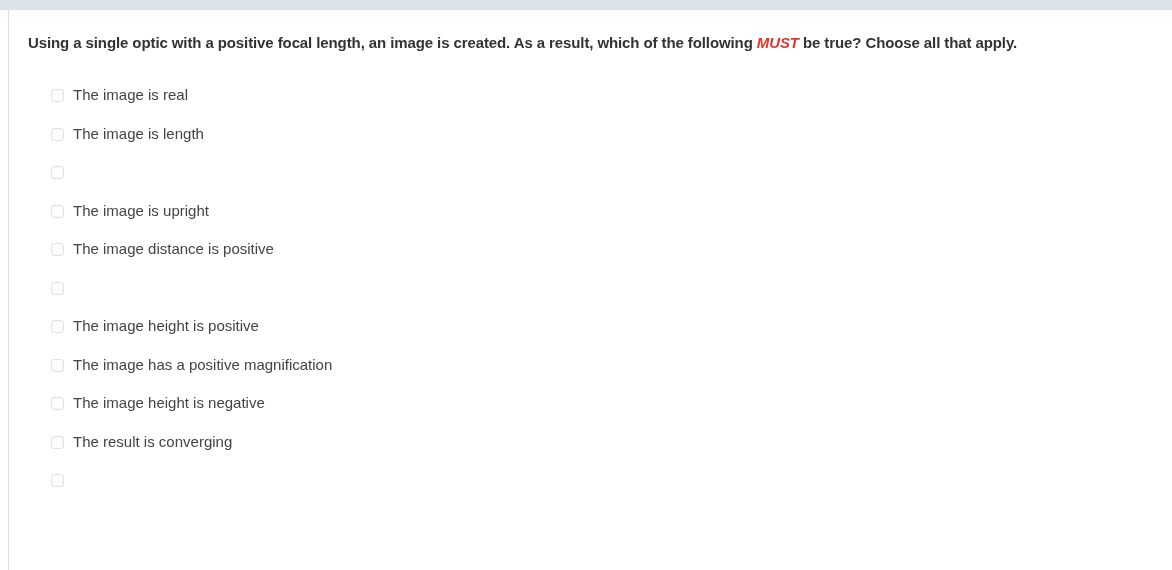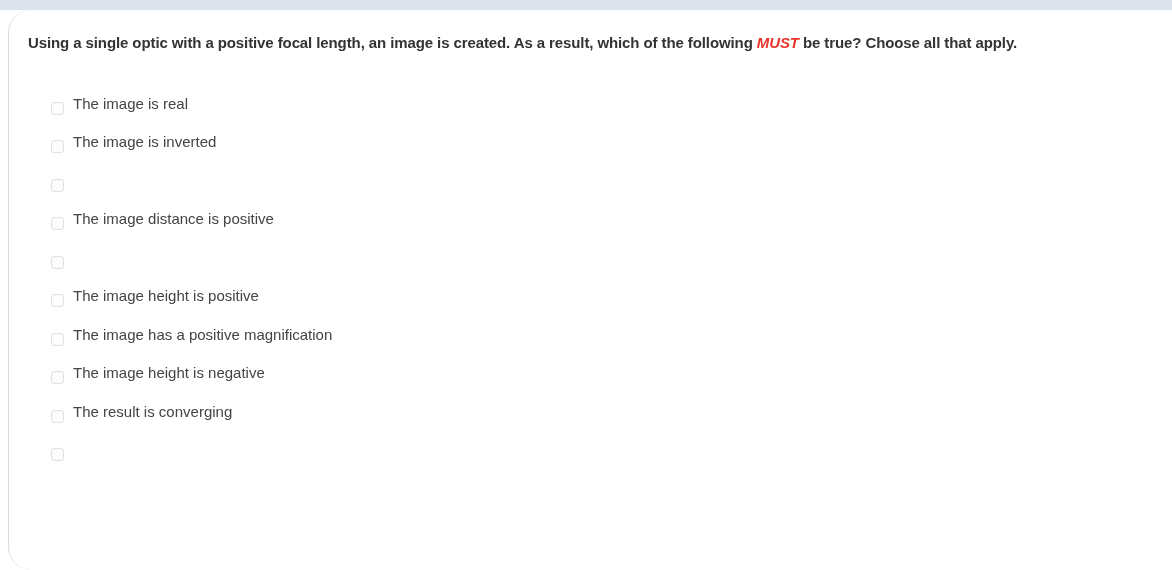--- a/index.html
+++ b/index.html
@@ -29,21 +29,20 @@
   }
   .content-panel {
     position: absolute;
     left: 8px;
     top: 10px;
     width: 1164px;
     height: 560px;
     background: #ffffff;
     border-left: 1px solid #dcdcdc;
     box-sizing: border-box;
-    border-radius: 23px;
   }
   .question {
     position: absolute;
     left: 19px;
     top: 20px;
     width: 1125px;
     font-size: 15px;
     font-weight: bold;
     color: #333333;
     line-height: 25px;
@@ -57,21 +56,21 @@
   .options {
     position: absolute;
     left: 0;
     top: 74px;
     width: 1164px;
   }
   .option-row {
     position: relative;
     height: 38.5px;
     display: flex;
-    align-items: center;
+    align-items: flex-start;
   }
   .checkbox {
     position: relative;
     top: 5px;
     margin-left: 42px;
     width: 13px;
     height: 13px;
     min-width: 13px;
     background: #fdfdfd;
     border: 1px solid #e2e2e2;
@@ -99,24 +98,28 @@
 
     <div class="question"><span>Using a single optic with a positive focal length, an image is created. As a result, which of the following </span><span class="must">MUST</span><span> be true? Choose all that apply.</span></div>
 
     <div class="options" id="options-list">
         <div class="option-row">
           <div class="checkbox"></div>
           <div class="option-label">The image is real</div>
         </div>
         <div class="option-row">
           <div class="checkbox"></div>
-          <div class="option-label">The image is inverted</div>
+          <div class="option-label">The image is length</div>
         </div>
         <div class="option-row">
           <div class="checkbox"></div>
+        </div>
+        <div class="option-row">
+          <div class="checkbox"></div>
+          <div class="option-label">The image is upright</div>
         </div>
         <div class="option-row">
           <div class="checkbox"></div>
           <div class="option-label">The image distance is positive</div>
         </div>
         <div class="option-row">
           <div class="checkbox"></div>
         </div>
         <div class="option-row">
           <div class="checkbox"></div>

